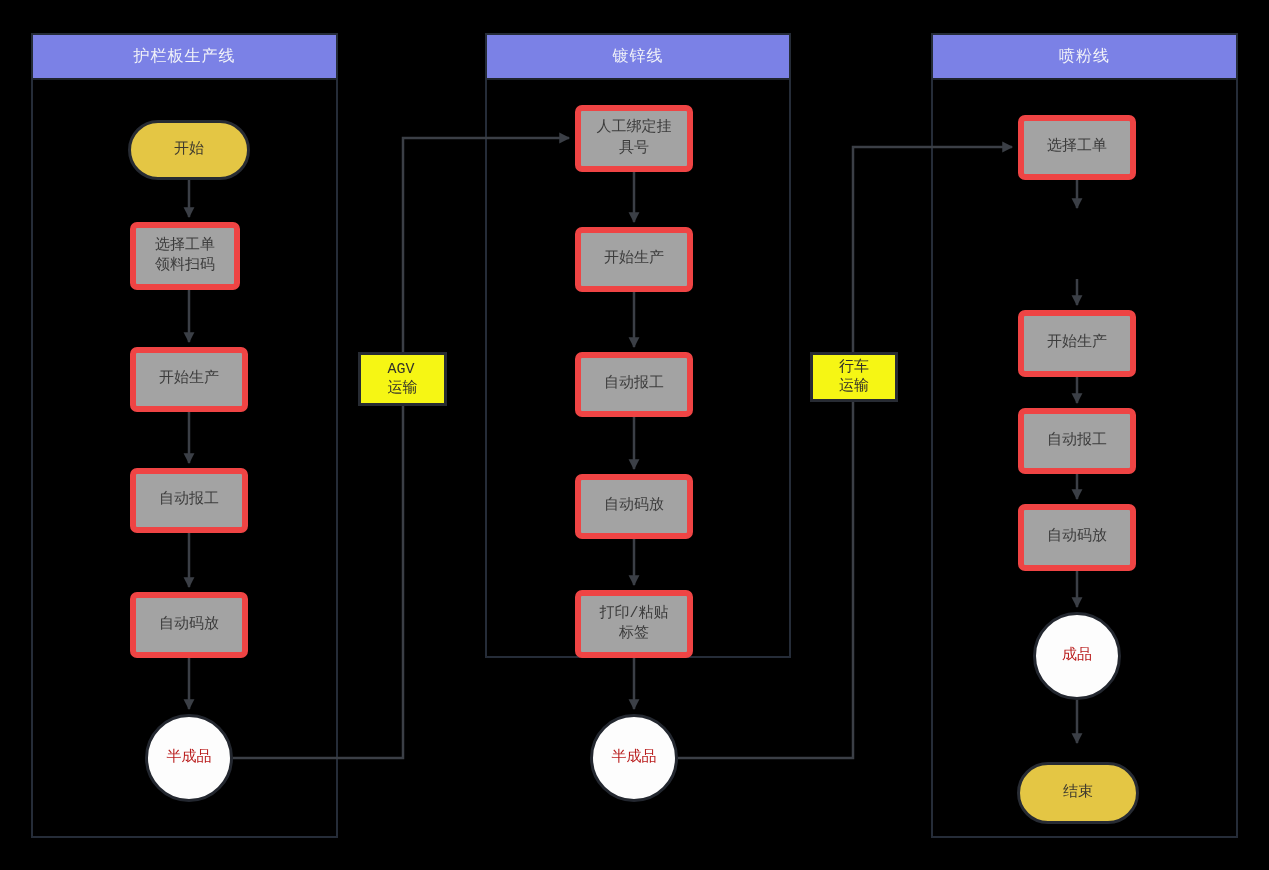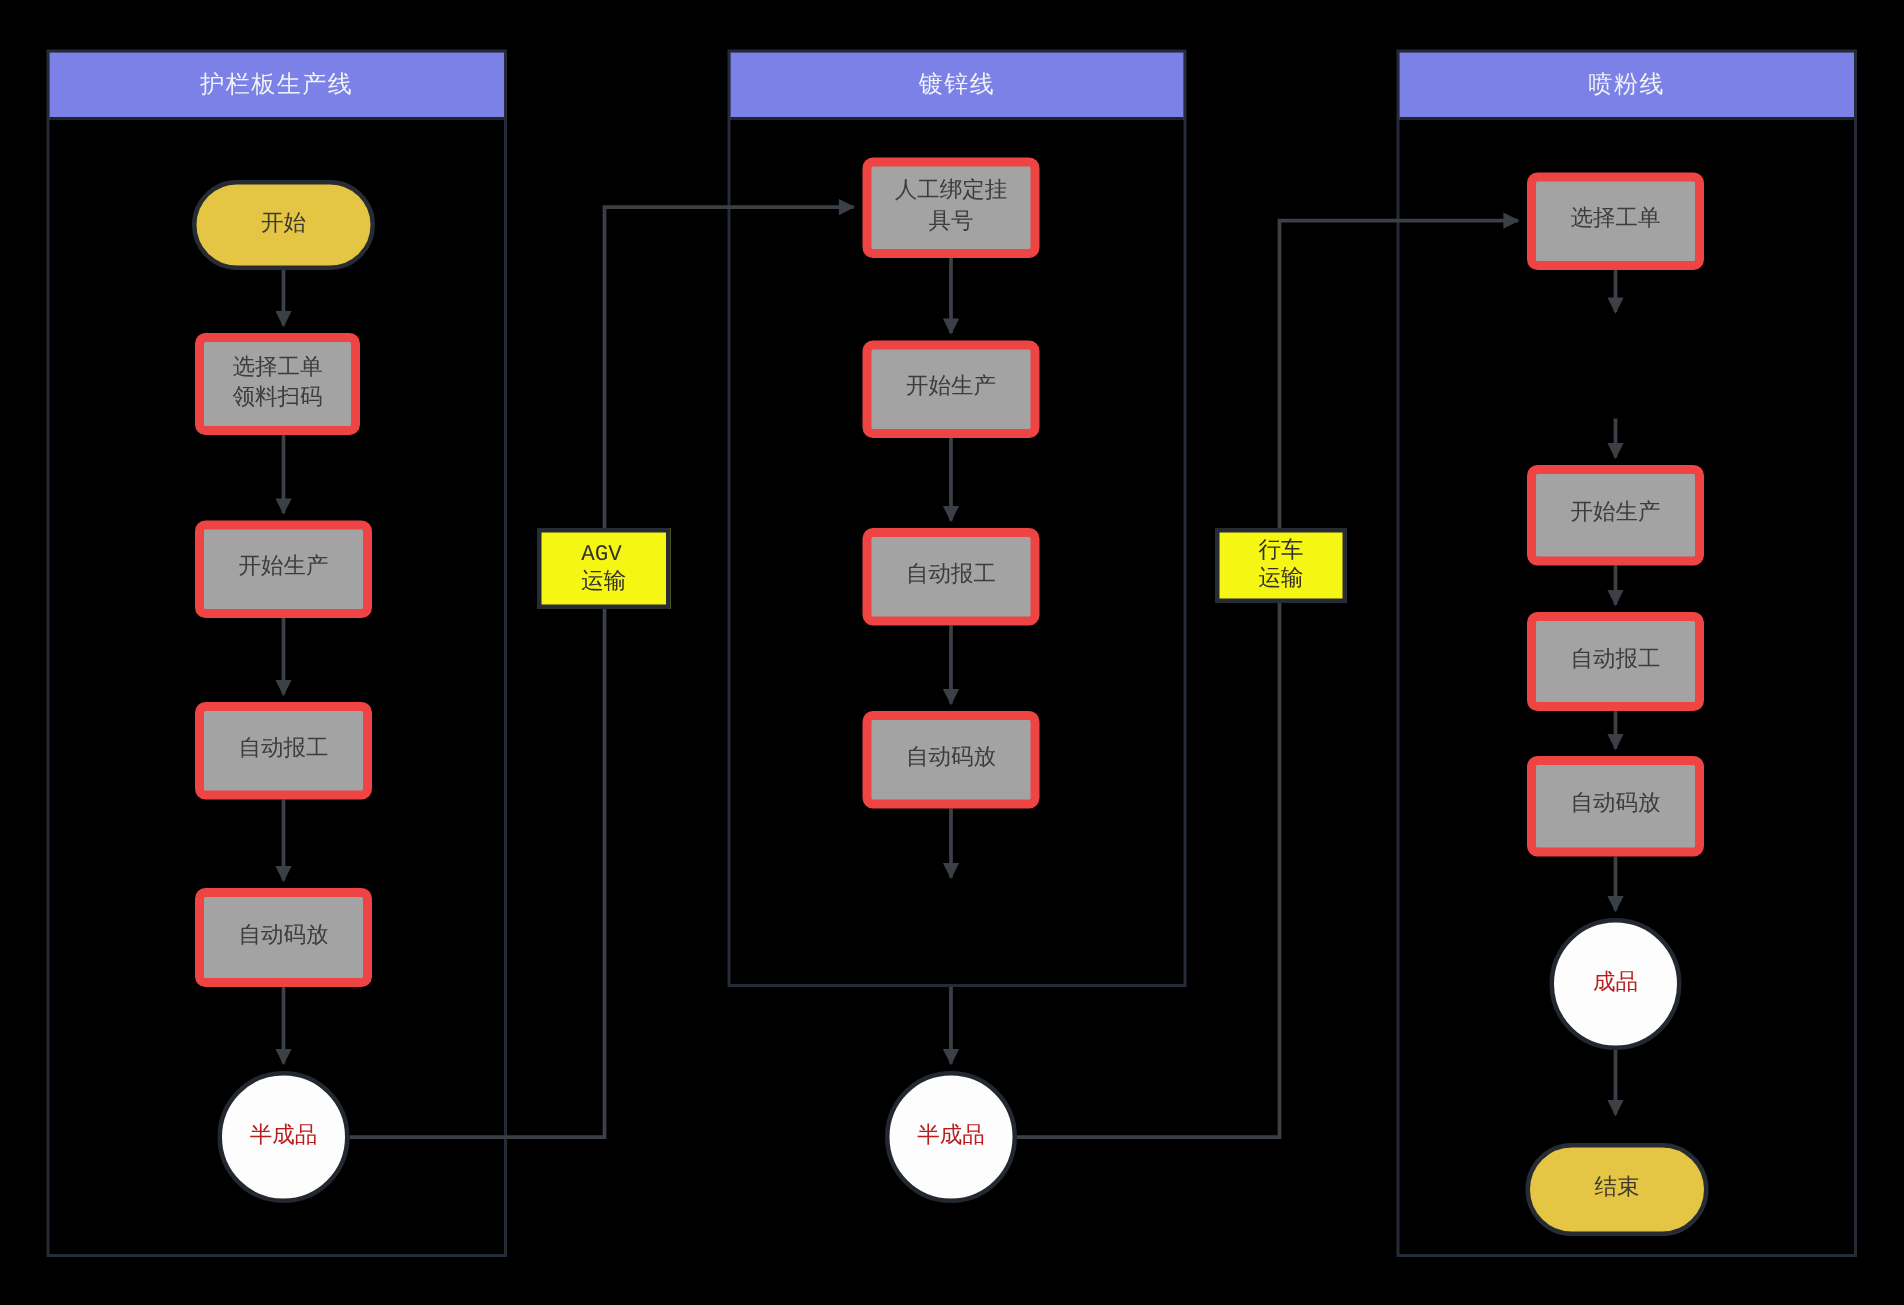--- a/index.html
+++ b/index.html
@@ -141,20 +141,22 @@
   <div class="node box" style="left:130px;top:347px;width:118px;height:65px">开始生产</div>
   <div class="node box" style="left:130px;top:468px;width:118px;height:65px">自动报工</div>
   <div class="node box" style="left:130px;top:592px;width:118px;height:66px">自动码放</div>
   <div class="node circle" style="left:145px;top:714px;width:88px;height:88px">半成品</div>
 
   <div class="node box" style="left:575px;top:105px;width:118px;height:67px">人工绑定挂
 具号</div>
   <div class="node box" style="left:575px;top:227px;width:118px;height:65px">开始生产</div>
   <div class="node box" style="left:575px;top:352px;width:118px;height:65px">自动报工</div>
   <div class="node box" style="left:575px;top:474px;width:118px;height:65px">自动码放</div>
+  <div class="node box" style="left:575px;top:590px;width:118px;height:68px">打印/粘贴
+标签</div>
   <div class="node circle" style="left:590px;top:714px;width:88px;height:88px">半成品</div>
 
   <div class="node box" style="left:1018px;top:115px;width:118px;height:65px">选择工单</div>
   <div class="node box" style="left:1018px;top:310px;width:118px;height:67px">开始生产</div>
   <div class="node box" style="left:1018px;top:408px;width:118px;height:66px">自动报工</div>
   <div class="node box" style="left:1018px;top:504px;width:118px;height:67px">自动码放</div>
   <div class="node circle" style="left:1033px;top:612px;width:88px;height:88px">成品</div>
   <div class="node pill" style="left:1017px;top:748px;width:122px;height:62px">结束</div>
 
   <div class="transport" style="left:358px;top:352px;width:89px;height:54px">AGV

